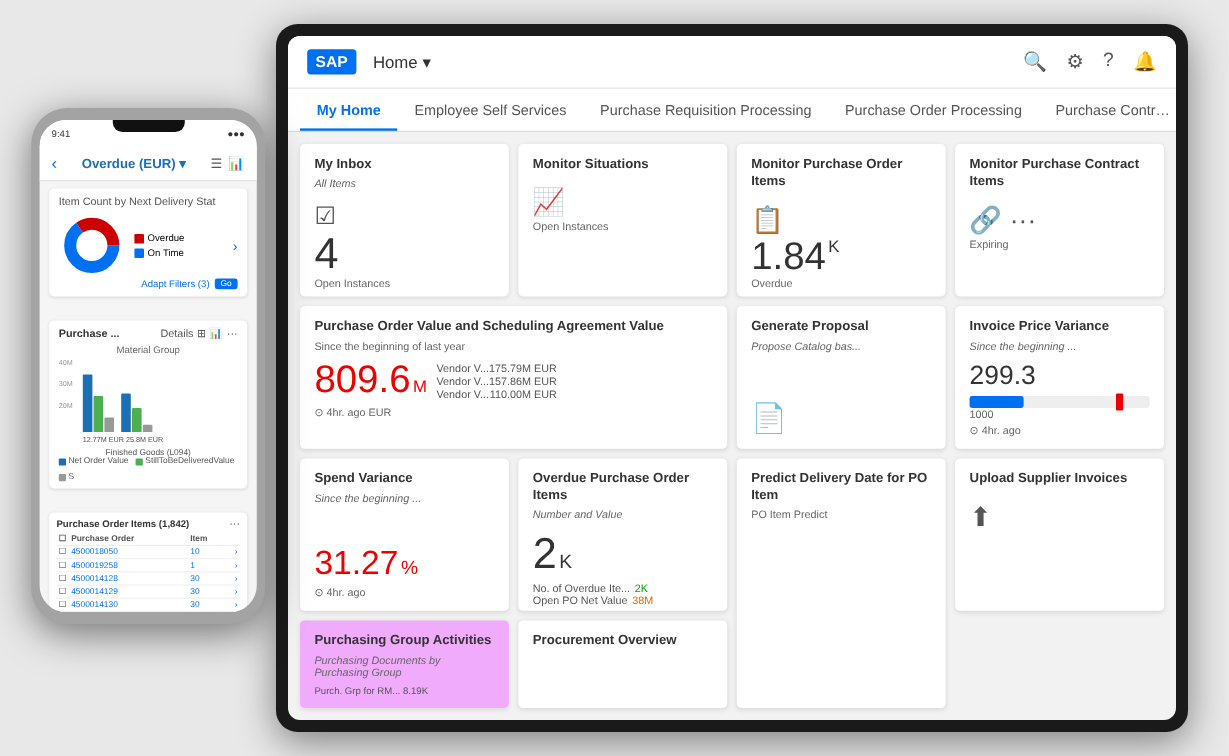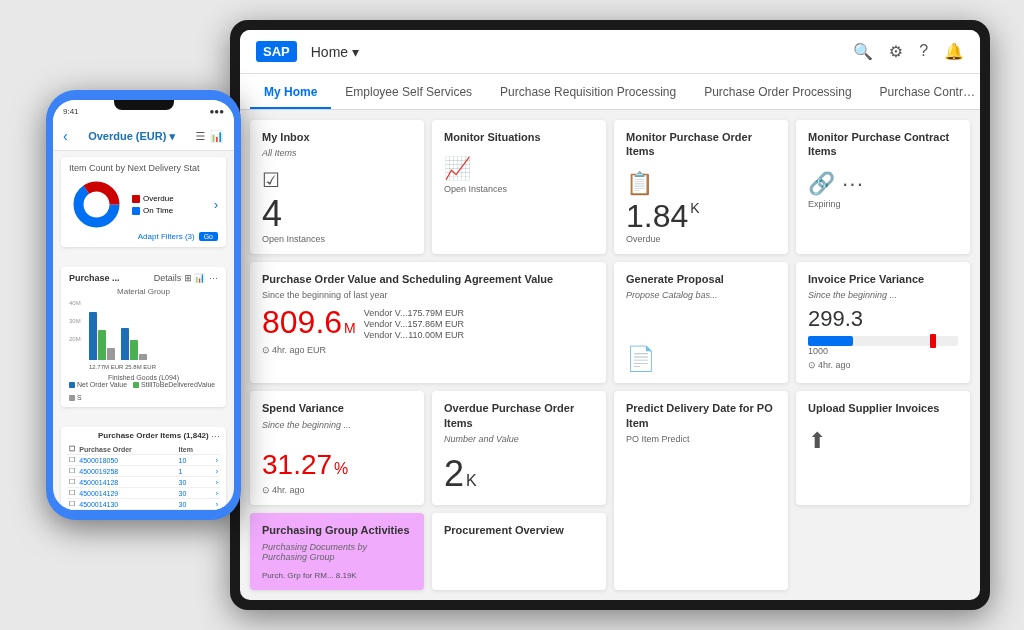--- a/index.html
+++ b/index.html
@@ -188,25 +188,25 @@
 
     
     .tile-upload { background: #fff; }
     .tile-purchasing { background: #f0abfc; }
     .tile-procurement { background: #fff; }
 
     
     .phone {
       width: 195px;
       height: 430px;
-      background: #3b82f6;
+      background: #a3a3a3;
       border-radius: 30px;
       padding: 10px 7px;
       position: absolute;
-      left: 46px;
+      left: 26px;
       top: 90px;
       box-shadow: 0 8px 32px rgba(0,0,0,0.5);
       z-index: 10;
     }
     .phone-notch {
       width: 60px;
       height: 10px;
       background: #111;
       border-radius: 0 0 8px 8px;
       position: absolute;
@@ -289,21 +289,21 @@
     .phone-bar-legend { font-size: 7px; color: #555; display: flex; gap: 6px; flex-wrap: wrap; }
     .bar-leg-item { display: flex; align-items: center; gap: 2px; }
     .bar-leg-dot { width: 6px; height: 6px; border-radius: 1px; }
 
     .phone-table-section {
       background: #fff;
       border-radius: 4px;
       padding: 4px 6px;
       box-shadow: 0 1px 3px rgba(0,0,0,0.1);
     }
-    .phone-table-header { display: flex; justify-content: space-between; margin-bottom: 3px; margin-left: 31px; }
+    .phone-table-header { display: flex; justify-content: space-between; align-items: center; margin-bottom: 3px; }
     .phone-table-title { font-size: 8px; font-weight: 600; color: #333; }
     table.phone-table { width: 100%; border-collapse: collapse; font-size: 7px; }
     table.phone-table th { color: #555; font-weight: 600; text-align: left; padding: 1px 2px; border-bottom: 1px solid #eee; }
     table.phone-table td { color: #333; padding: 1px 2px; border-bottom: 1px solid #f0f0f0; }
     table.phone-table td.blue { color: #0070f2; }
     table.phone-table td.nav { color: #0070f2; text-align: right; }
     .checkbox-col { width: 10px; }
 
     
     .tile-generate { display: flex; flex-direction: column; }
@@ -587,20 +587,30 @@
         <div class="time-ago-row">⊙ 4hr. ago</div>
       </div>
 
       <div class="tile tile-overdue-po">
         <div class="tile-title">Overdue Purchase Order Items</div>
         <div class="tile-subtitle">Number and Value</div>
         <div style="display:flex;align-items:baseline;gap:2px;margin-top:auto;">
           <span class="big-val">2</span>
           <span style="font-size:16px;color:#333;">K</span>
         </div>
+        <div style="margin-top:3px;">
+          <div class="stat-row">
+            <span class="stat-label">No. of Overdue Ite...</span>
+            <span class="stat-val-green">2K</span>
+          </div>
+          <div class="stat-row">
+            <span class="stat-label">Open PO Net Value</span>
+            <span class="stat-val-orange">38M</span>
+          </div>
+        </div>
 
       </div>
 
       <div class="tile tile-predict" style="grid-row: span 2;">
         <div class="tile-title">Predict Delivery Date for PO Item</div>
         <div class="subtitle">PO Item Predict</div>
       </div>
 
       <div class="tile tile-upload">
         <div class="tile-title">Upload Supplier Invoices</div>

